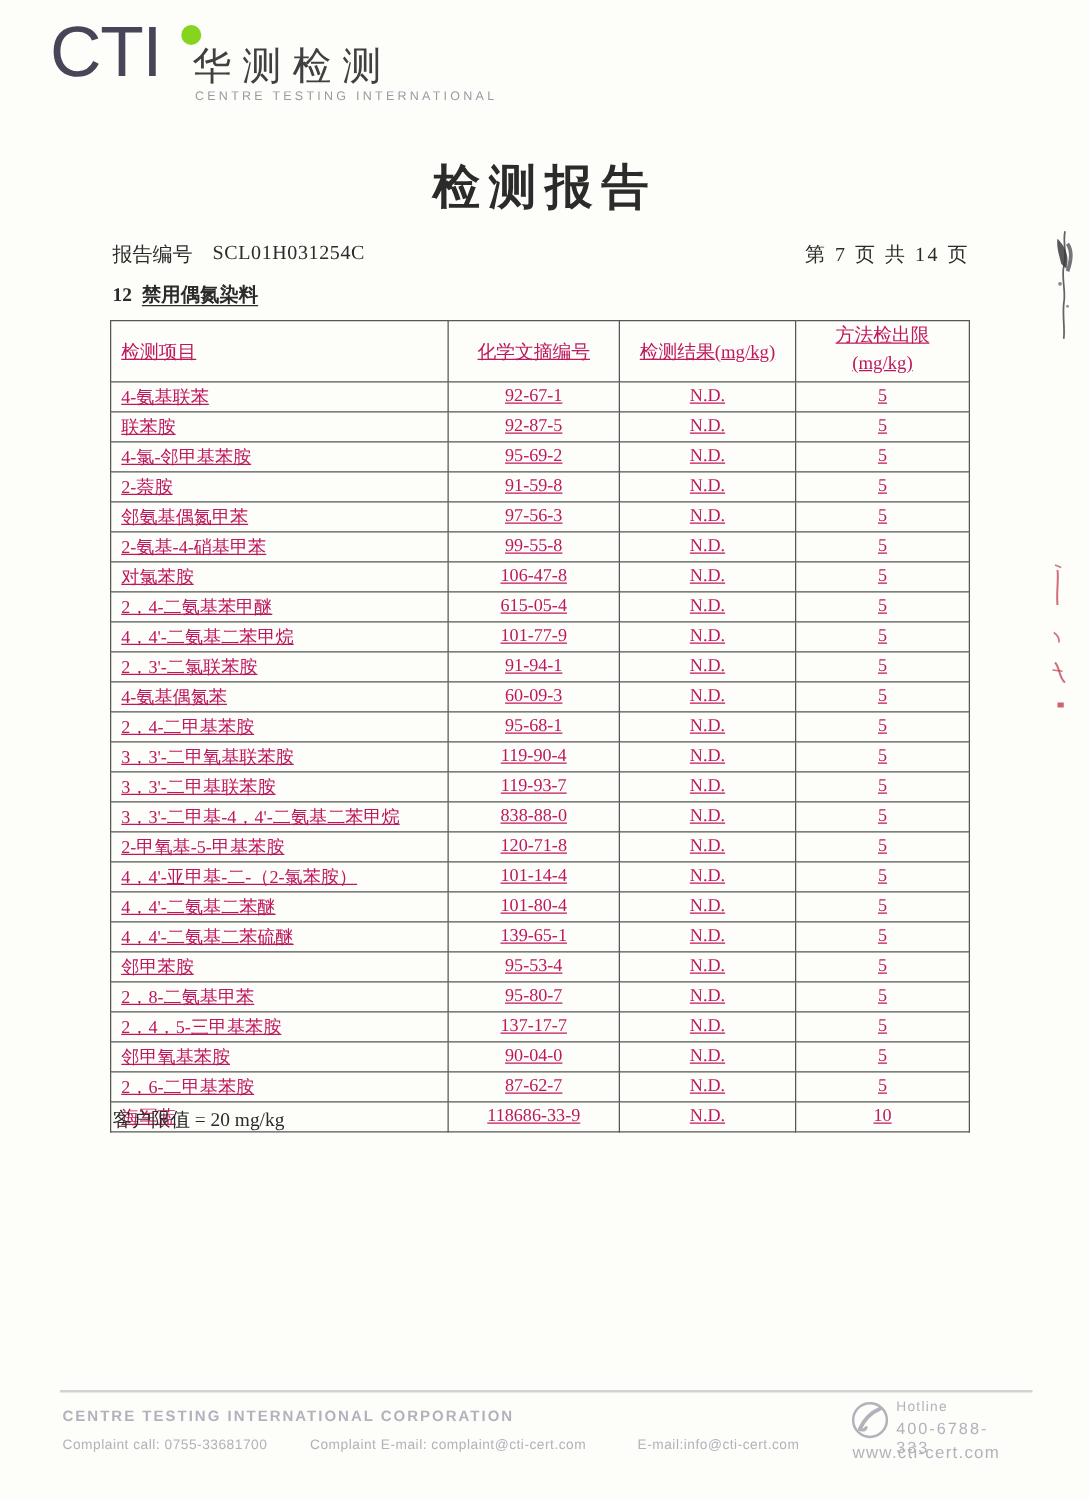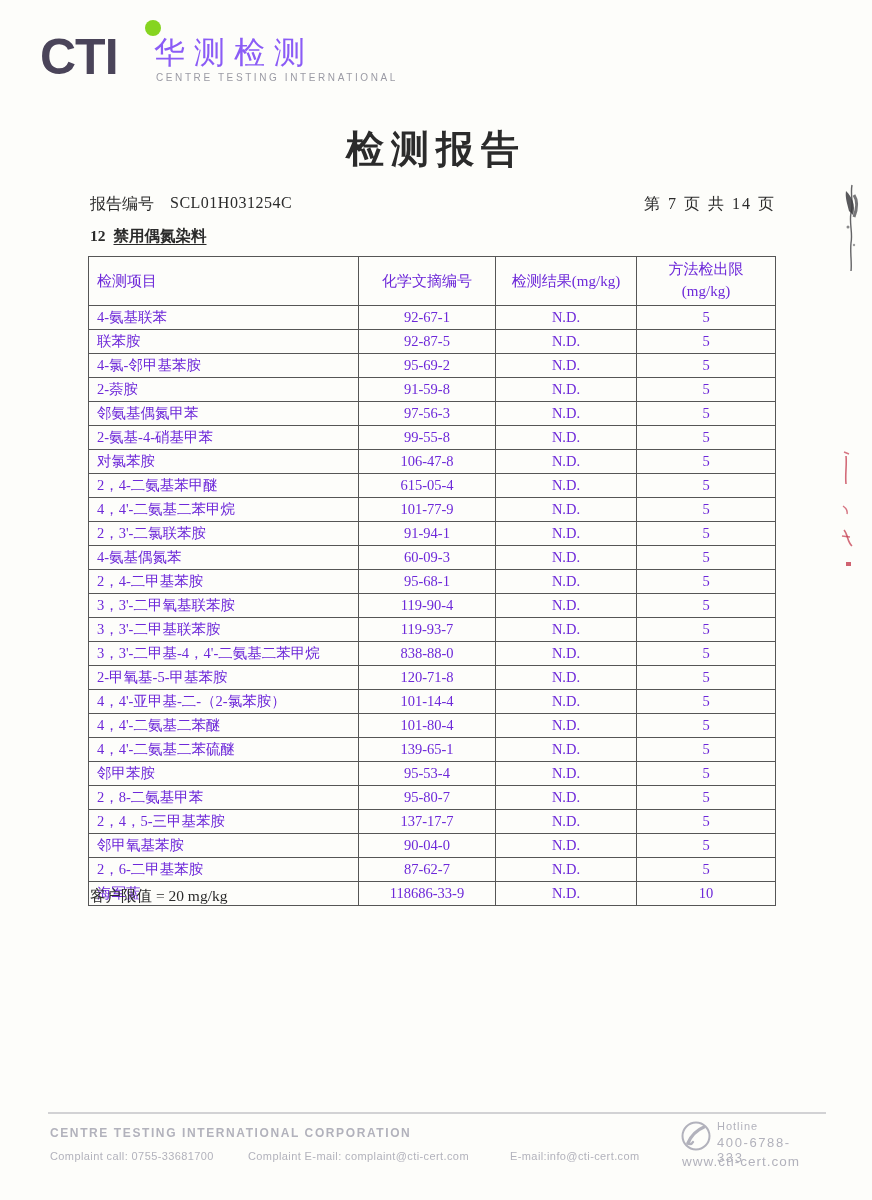--- a/index.html
+++ b/index.html
@@ -4,32 +4,32 @@
 <style>
   html,body{margin:0;padding:0;}
   body{background:#9a9a9a; font-family:"Liberation Serif", serif;}
   .page{
     position:relative; width:872px; height:1200px; margin:0 auto;
     background:#fdfdfa; overflow:hidden; color:#2b2b2b;
   }
   
   .logo{position:absolute; left:40px; top:14px; height:80px;}
   .cti{
-    position:absolute; left:0; top:18px;
-    font-family:"Liberation Sans", sans-serif; font-weight:bold;
-    font-size:50px; line-height:1; letter-spacing:-1px; color:#4a4459;
+    position:absolute; left:0; top:0;
+    font-family:"Liberation Sans", sans-serif; font-weight:normal;
+    font-size:57px; line-height:1; letter-spacing:-1px; color:#4a4459;
   }
   .cti-dot{
     position:absolute; left:105px; top:6px; width:16px; height:16px;
     border-radius:50%; background:#86d420;
   }
   .logo-cn{
     position:absolute; left:114px; top:18px;
     font-family:"Liberation Sans", sans-serif;
-    font-size:31px; letter-spacing:9px; color:#8b5cf6; white-space:nowrap;
+    font-size:31px; letter-spacing:9px; color:#404040; white-space:nowrap;
   }
   .logo-en{
     position:absolute; left:116px; top:58px;
     font-family:"Liberation Sans", sans-serif;
     font-size:10px; letter-spacing:2.6px; color:#9a9aa4; white-space:nowrap;
   }
   
   .doc-title{
     position:absolute; left:0; top:124px; width:872px;
     text-align:center; font-size:38px; font-weight:bold; letter-spacing:7px;
@@ -39,21 +39,21 @@
   .report-no-value{position:absolute; left:80px; top:0; letter-spacing:.5px;}
   .page-info{position:absolute; right:6px; top:0; letter-spacing:2px;}
   
   .section-heading{position:absolute; left:90px; top:226px; font-size:15.5px; font-weight:bold;}
   .section-num{margin-right:8px;}
   .section-title{text-decoration:underline; text-underline-offset:3px;}
   
   table.results{
     position:absolute; left:88px; top:256px; width:687px;
     border-collapse:collapse; table-layout:fixed;
-    font-size:14.5px; color:#6d28d9;
+    font-size:14.5px; color:#be185d;text-decoration:underline;
   }
   table.results th, table.results td{
     border:1px solid #565656; padding:0 8px; height:23px;
     font-weight:normal; overflow:hidden; white-space:nowrap;
   }
   table.results th{height:48px; font-size:15px;}
   .col0{width:270px;} .col1{width:137px;} .col2{width:141px;} .col3{width:139px;}
   th.h0{text-align:left;}
   th.h1, th.h2, th.h3{text-align:center;}
   td.c0{text-align:left;}

